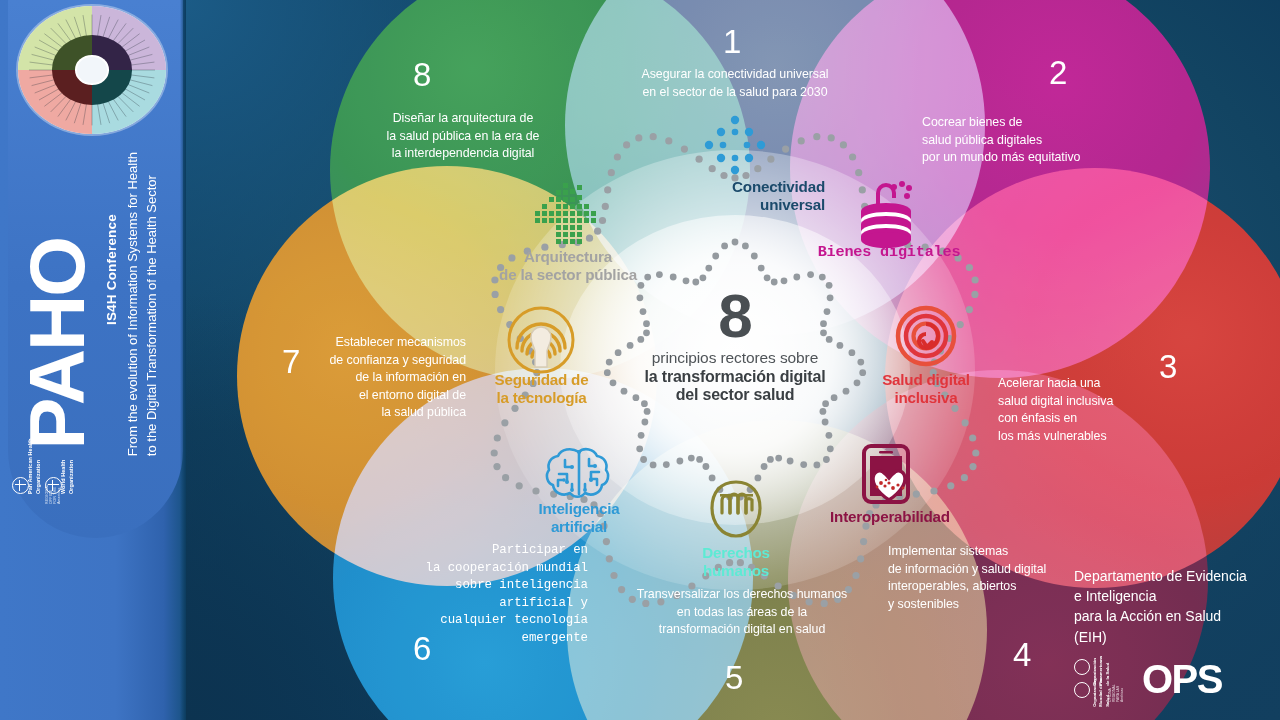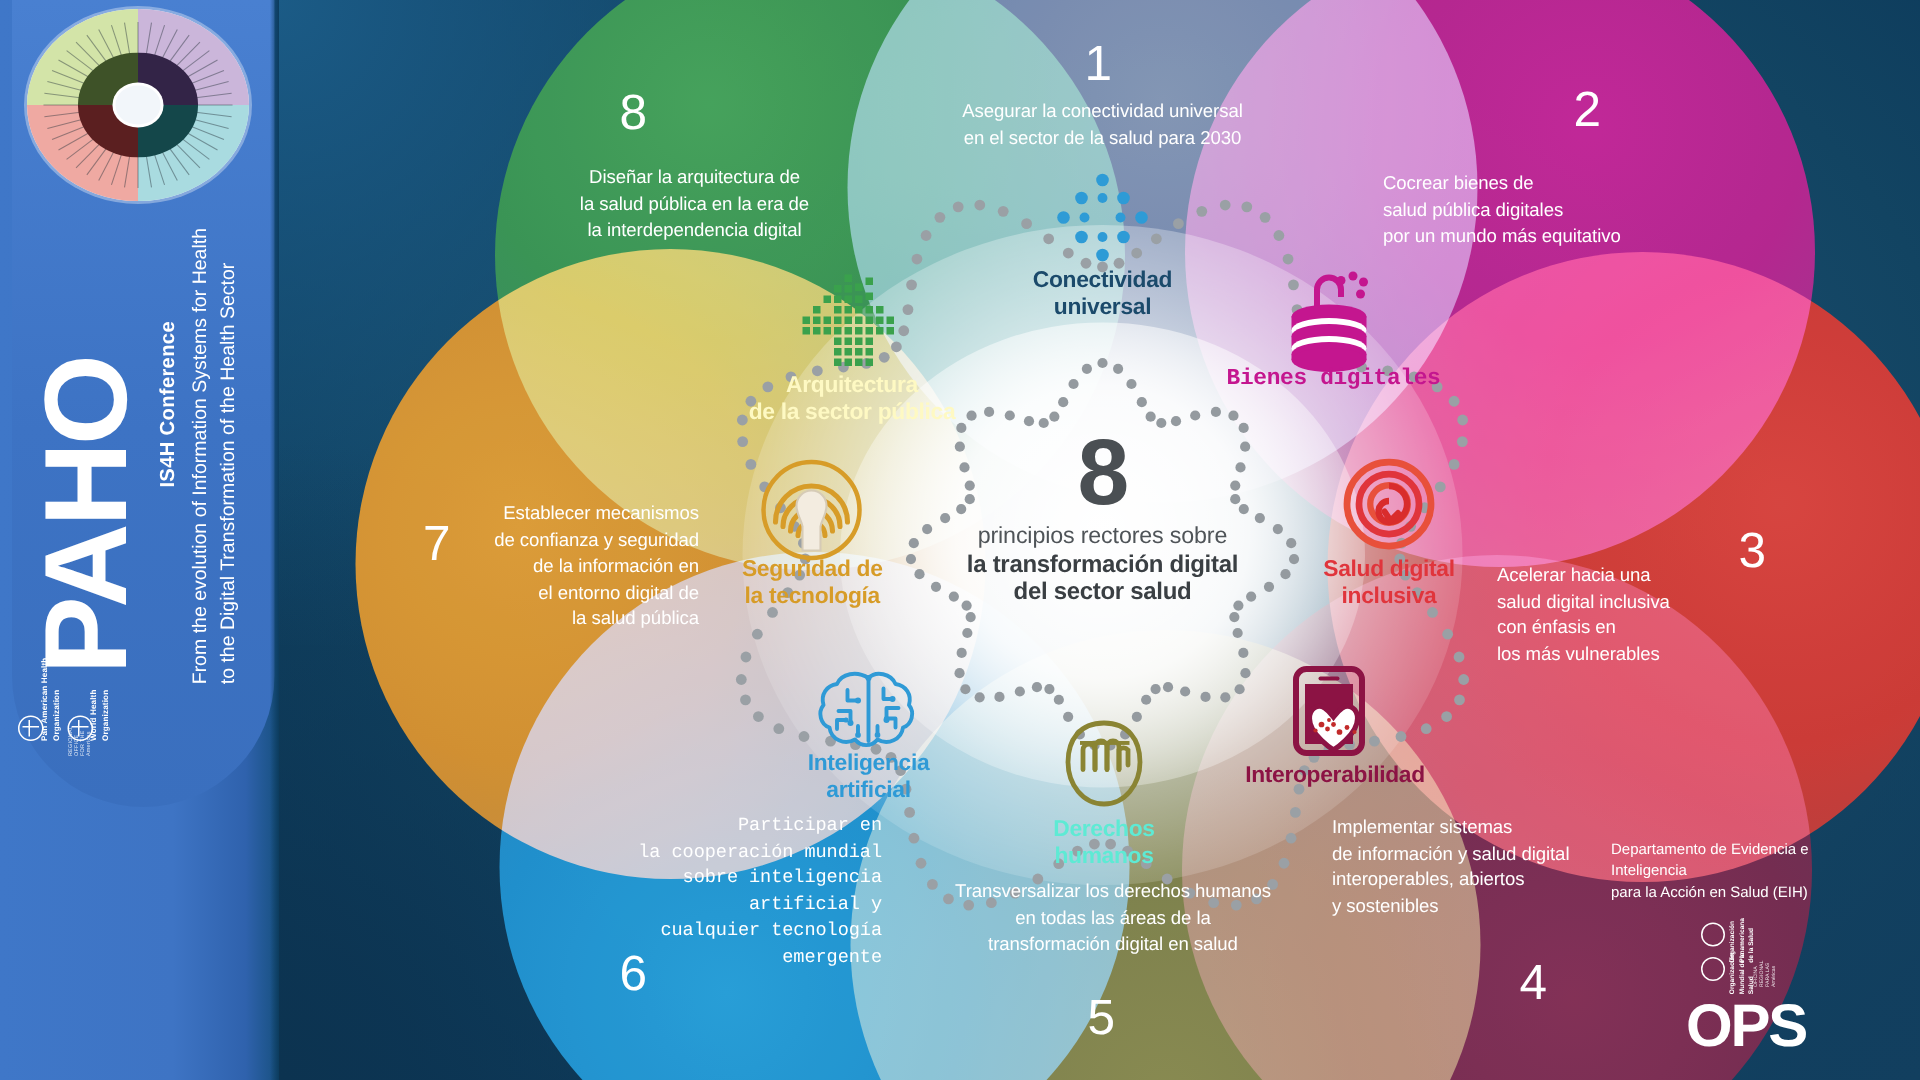--- a/index.html
+++ b/index.html
@@ -93,22 +93,22 @@
   .center-l3{font-size:16px;font-weight:bold;color:#3a3f43;letter-spacing:-.2px;}
 
   
   .num{position:absolute;font-size:33px;color:#ffffff;font-weight:400;line-height:1;}
   .desc{position:absolute;font-size:12.4px;color:#ffffff;line-height:1.42;letter-spacing:-.05px;}
   .plabel{position:absolute;font-size:15.2px;font-weight:bold;line-height:1.2;letter-spacing:-.2px;}
   .icon{position:absolute;}
 
   
   .footer{position:absolute;right:26px;bottom:18px;width:180px;text-align:left;}
-  .f-dep{font-size:10px;color:#ffffff;line-height:1.45;margin-bottom:9px;}
-  .f-row{display:flex;align-items:center;gap:8px;flex-direction:column;}
+  .f-dep{font-size:14px;color:#ffffff;line-height:1.45;margin-bottom:9px;}
+  .f-row{display:flex;align-items:center;gap:8px;}
   .f-logo{position:relative;width:60px;height:46px;}
   .ops{font-size:40px;font-weight:bold;color:#fff;letter-spacing:-1.5px;line-height:.9;}
 </style>
 </head>
 <body>
 
 <div id="stage">
 
   <div class="bg-deep"></div>
   <div class="bg-corner-tl"></div>
@@ -363,21 +363,21 @@
           <circle cx="25" cy="30" r="3.3"></circle>
           <circle cx="49" cy="30" r="3.3"></circle>
           <circle cx="63" cy="30" r="4.2"></circle>
         <circle cx="23" cy="43" r="4.2"></circle>
           <circle cx="37" cy="43" r="3.3"></circle>
           <circle cx="51" cy="43" r="4.2"></circle>
         <circle cx="37" cy="55" r="4.2"></circle>
       </g>
     </svg>
   </div>
-  <div class="plabel" style="left:645px;top:178px;width:180px;text-align:center;color:#1b4a6b;">
+  <div class="plabel" style="left:645px;top:178px;width:180px;text-align:right;color:#1b4a6b;">
     <div>Conectividad</div>
     <div>universal</div>
   </div>
 
   <div class="num" style="left:1049px;top:56px;">2</div>
   <div class="desc" style="left:922px;top:114px;width:250px;text-align:left;white-space:pre-line;">Cocrear bienes de
 salud pública digitales
 por un mundo más equitativo</div>
   <div class="icon" style="left:855px;top:178px;">
     <svg width="64" height="72" viewBox="0 0 64 72">
@@ -593,21 +593,21 @@
           <rect x="30" y="51" width="5" height="5"></rect>
           <rect x="37" y="51" width="5" height="5"></rect>
           <rect x="44" y="51" width="5" height="5"></rect>
         <rect x="23" y="58" width="5" height="5"></rect>
           <rect x="30" y="58" width="5" height="5"></rect>
           <rect x="37" y="58" width="5" height="5"></rect>
           <rect x="44" y="58" width="5" height="5"></rect>
       </g>
     </svg>
   </div>
-  <div class="plabel" style="left:468px;top:248px;width:200px;text-align:center;color:#fef9c3;">
+  <div class="plabel" style="left:468px;top:248px;width:200px;text-align:center;color:#a3a3a3;">
     <div>Arquitectura</div>
     <div>de la sector pública</div>
   </div>
 
   <div class="sidebar">
     <div class="sidebar-inner"></div>
     <div class="wheel-wrap">
       <div class="wheel">
         <div class="wq wq1"></div>
           <div class="wq wq2"></div>

